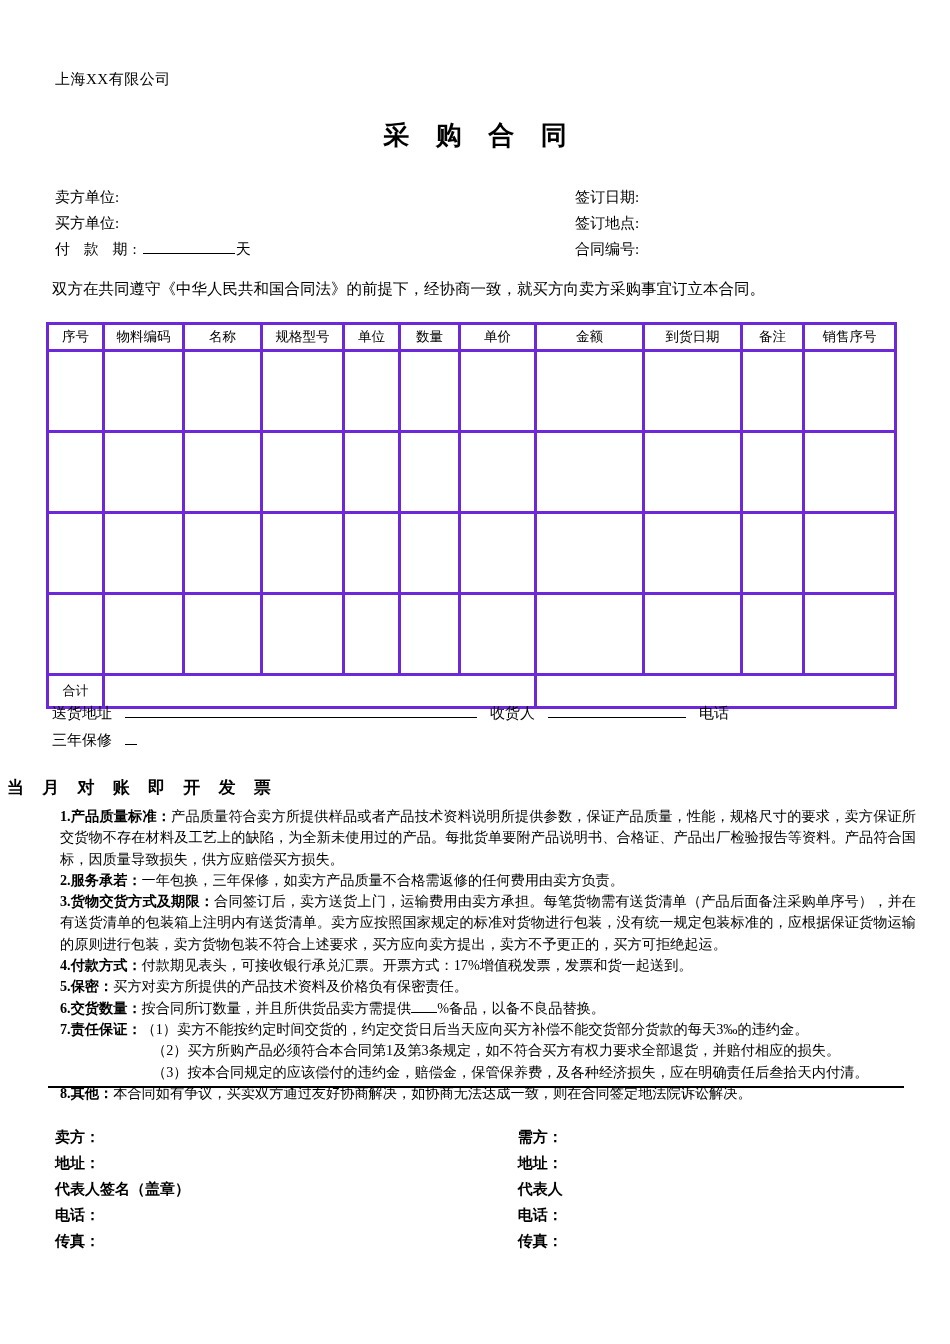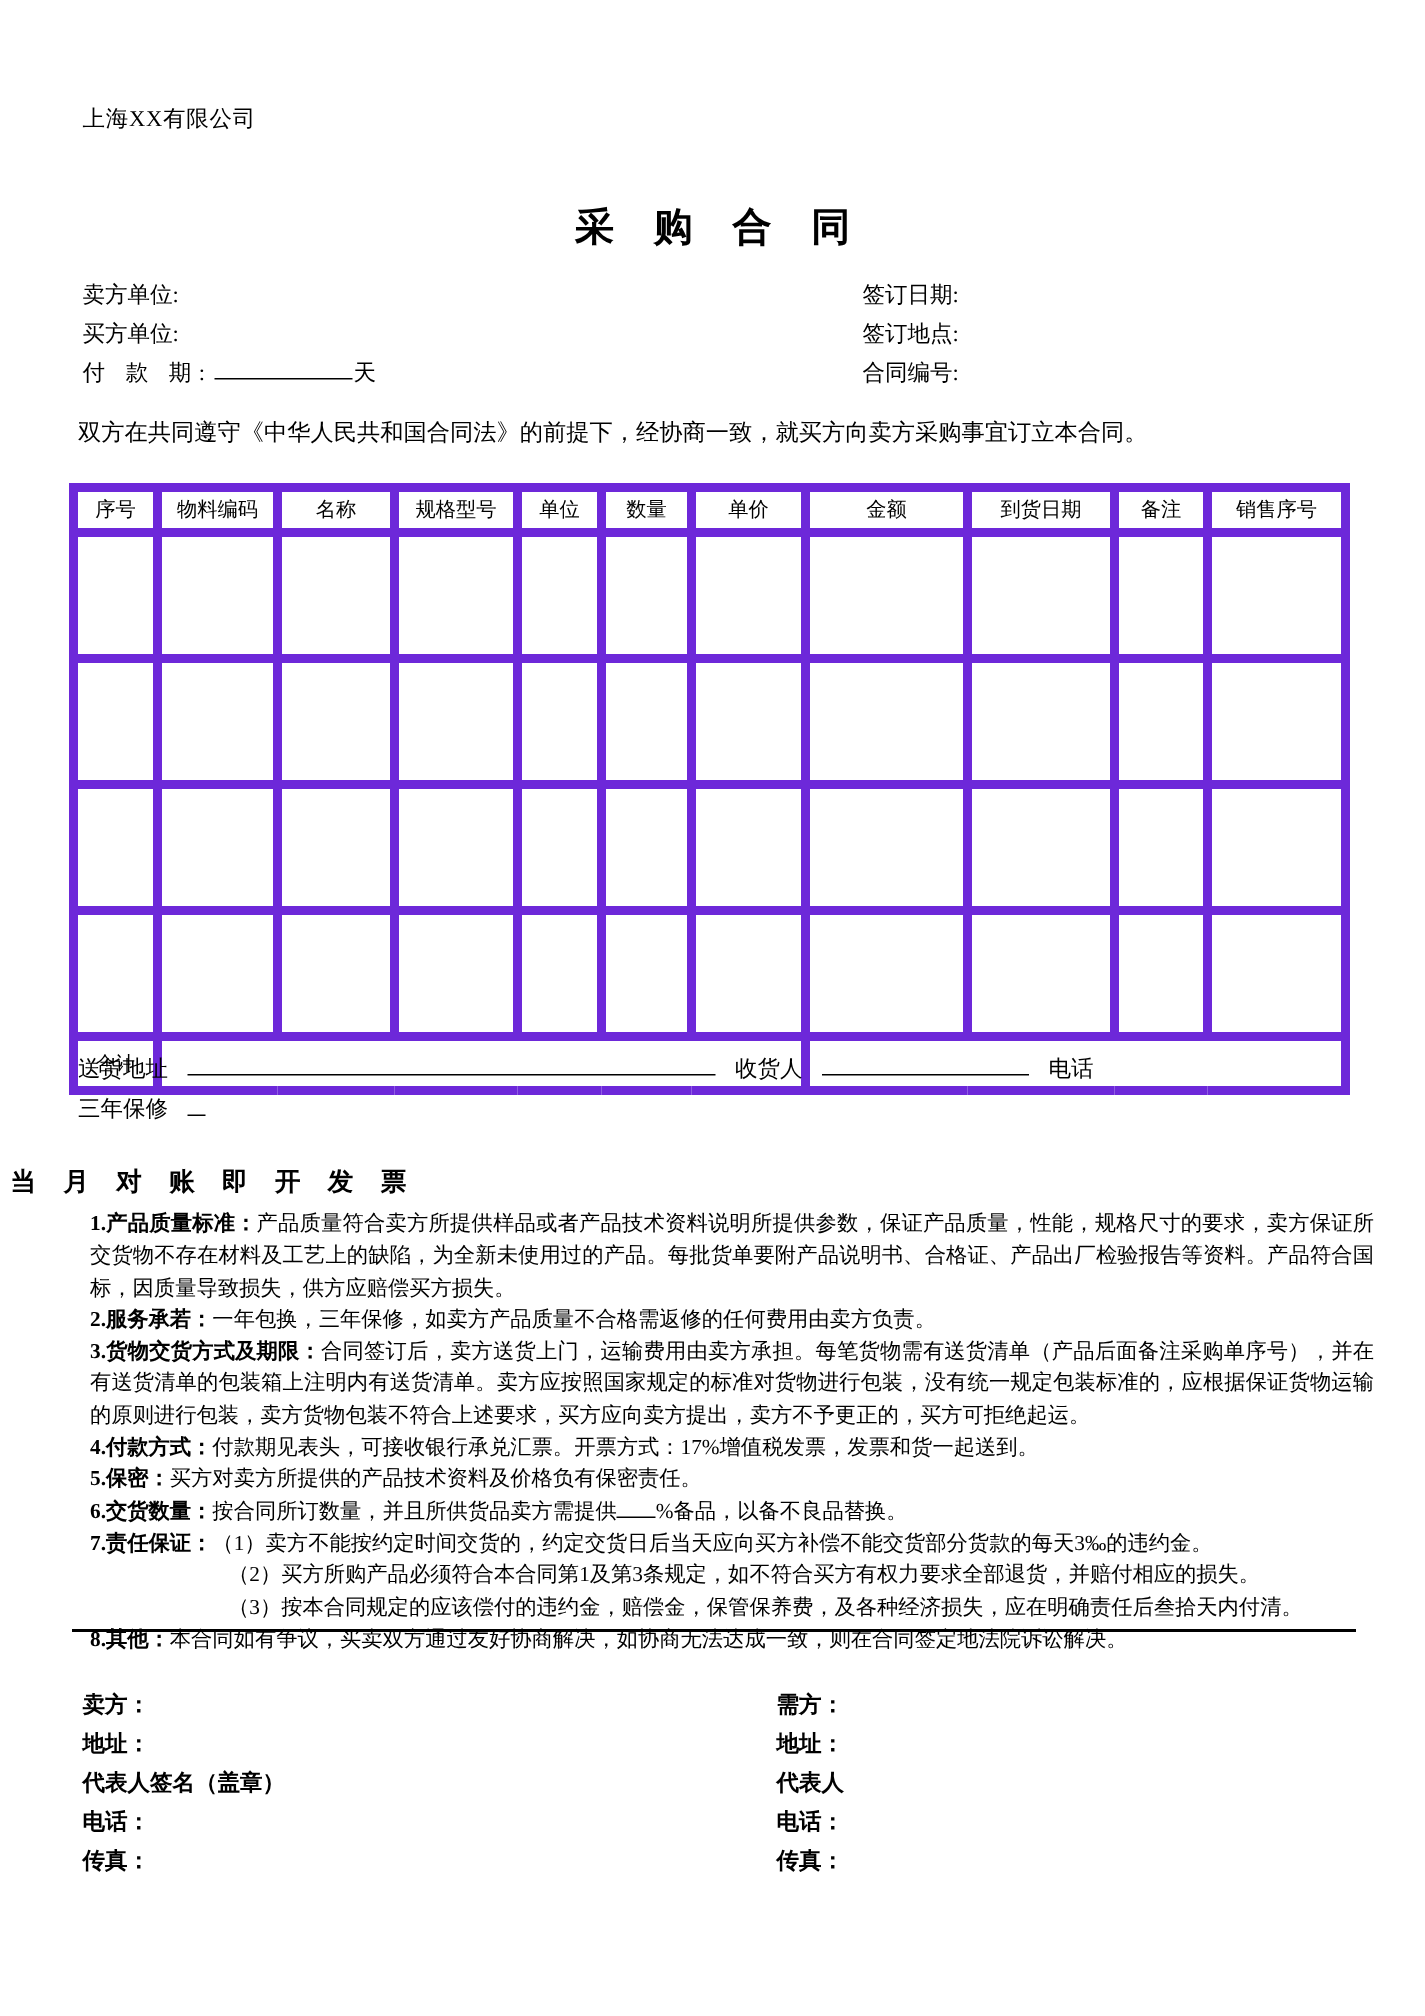--- a/index.html
+++ b/index.html
@@ -28,21 +28,21 @@
     position: absolute;
     left: 55px;
     top: 70px;
     font-size: 15px;
     letter-spacing: 0.5px;
   }
   .doc-title {
     position: absolute;
     left: 0;
     right: 0;
-    top: 134px;
+    top: 118px;
     text-align: center;
     font-size: 26px;
     font-weight: bold;
     letter-spacing: 10px;
     text-indent: 10px;
   }
 
   
   .meta {
     position: absolute;
@@ -92,21 +92,21 @@
     position: absolute;
     left: 46px;
     top: 322px;
     width: 848px;
     border-collapse: collapse;
     table-layout: fixed;
     font-size: 13px;
   }
   .items-table th,
   .items-table td {
-    border: 6px solid #6d28d9;
+    border: 3px solid #6d28d9;
     padding: 0;
     font-weight: normal;
     text-align: center;
     vertical-align: middle;
   }
   .items-table thead th {
     height: 24px;
     line-height: 24px;
     font-size: 13.5px;
   }

